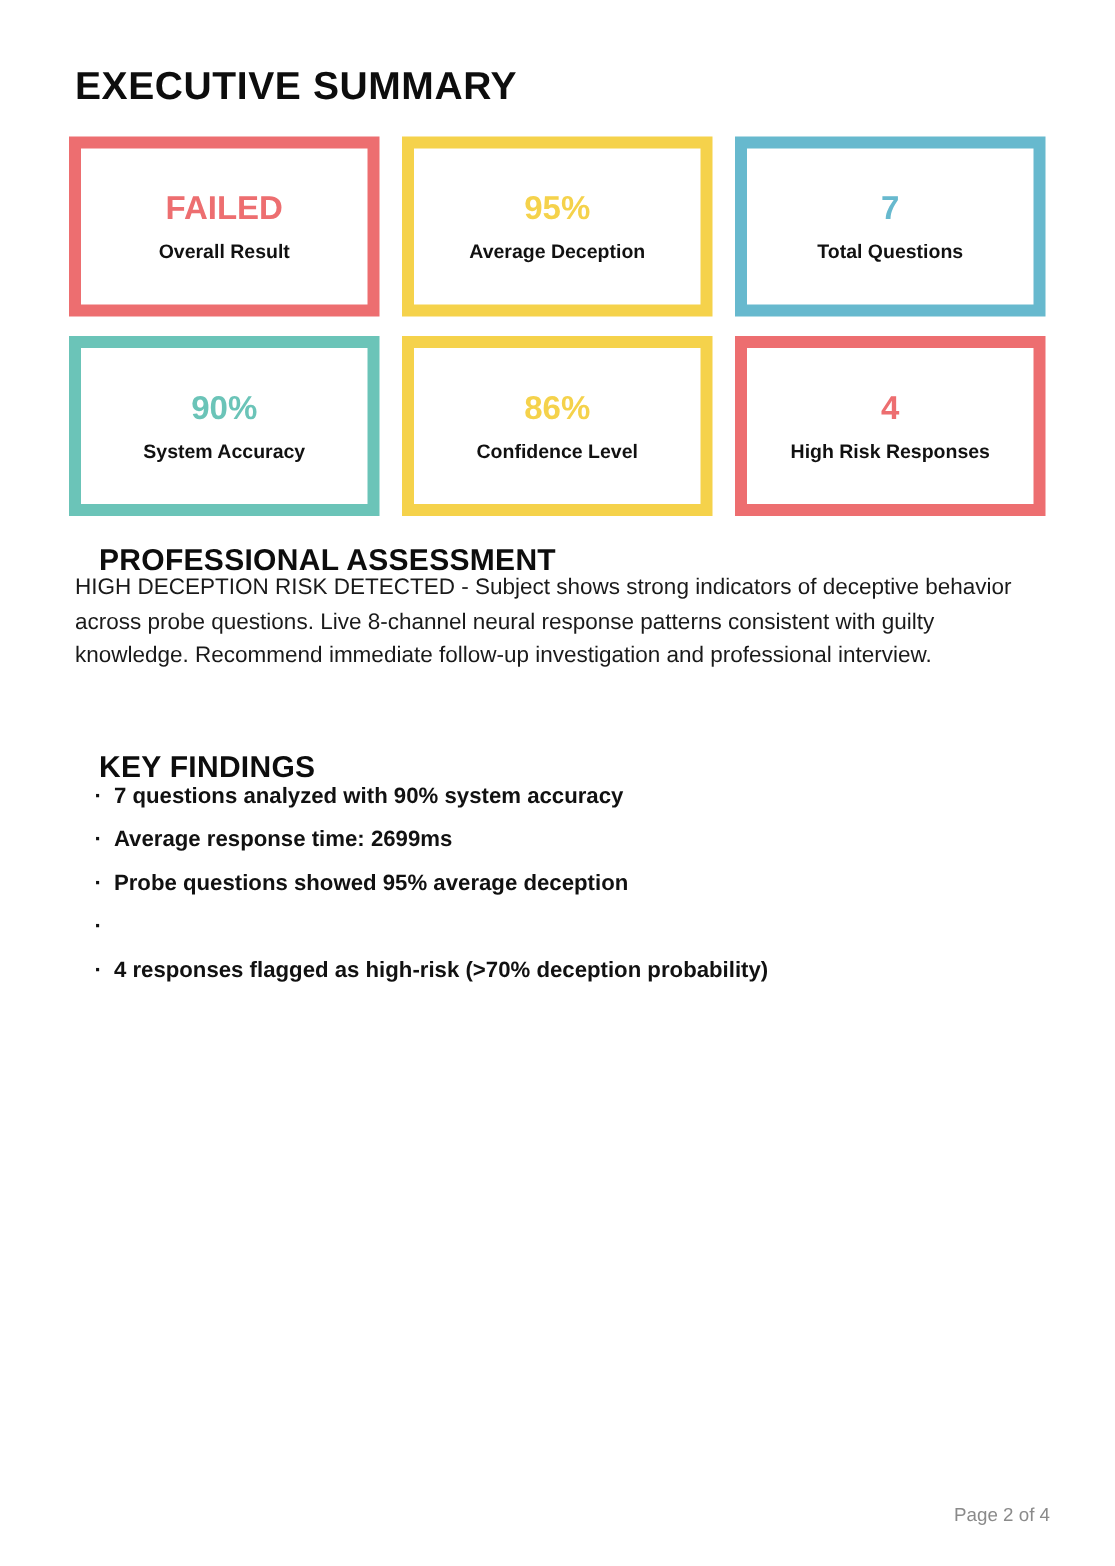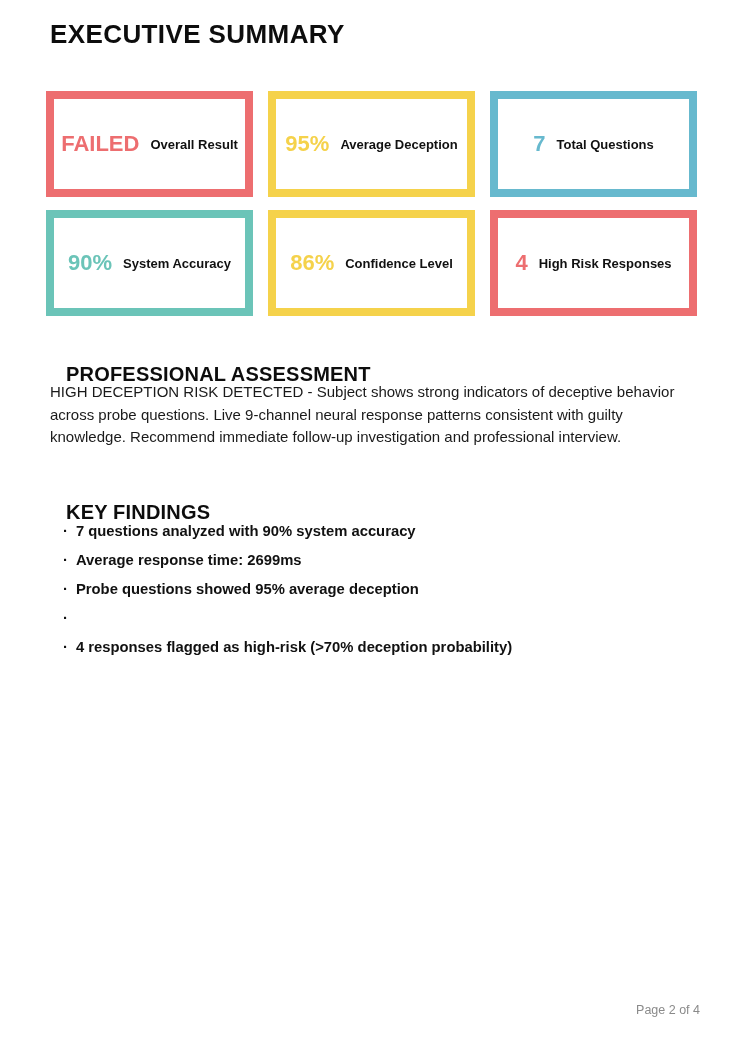--- a/index.html
+++ b/index.html
@@ -12,43 +12,43 @@
     width: 743px;
     height: 1044px;
     background: #ffffff;
     font-family: "Liberation Sans", sans-serif;
     color: #111111;
     overflow: hidden;
   }
   .page-title {
     position: absolute;
     left: 50px;
-    top: 2px;
+    top: 25px;
     font-size: 26px;
     font-weight: bold;
     letter-spacing: 0.4px;
     color: #0d0d0d;
   }
   .cards-grid {
     position: absolute;
     left: 46px;
     top: 91px;
     width: 651px;
     display: grid;
     grid-template-columns: repeat(3, 1fr);
     column-gap: 15px;
     row-gap: 13px;
   }
   .metric-card {
-    height: 106px;
+    height: 120px;
     box-sizing: border-box;
     border: 8px solid #999;
     background: #ffffff;
     display: flex;
-    flex-direction: row;
+    flex-direction: column;
     align-items: center;
     justify-content: center;
     gap: 11px;
     text-align: center;
   }
   .metric-value {
     font-size: 22px;
     font-weight: bold;
     line-height: 1;
   }
@@ -149,21 +149,21 @@
       <div class="metric-value">86%</div>
       <div class="metric-label">Confidence Level</div>
     </div>
     <div class="metric-card" data-color="red">
       <div class="metric-value">4</div>
       <div class="metric-label">High Risk Responses</div>
     </div>
   </div>
 
   <h2 class="section-heading" id="assessment-heading">PROFESSIONAL ASSESSMENT</h2>
-  <p class="assessment-body">HIGH DECEPTION RISK DETECTED - Subject shows strong indicators of deceptive behavior across probe questions. Live 9-channel neural response patterns consistent with guilty knowledge. Recommend immediate follow-up investigation and professional interview.</p>
+  <p class="assessment-body">HIGH DECEPTION RISK DETECTED - Subject shows strong indicators of deceptive behavior across probe questions. Live 8-channel neural response patterns consistent with guilty knowledge. Recommend immediate follow-up investigation and professional interview.</p>
 
   <h2 class="section-heading" id="findings-heading">KEY FINDINGS</h2>
   <ul class="findings-list">
     <li class="finding-item">
       <span class="bullet-dot">·</span>
       <span>7 questions analyzed with 90% system accuracy</span>
     </li>
     <li class="finding-item">
       <span class="bullet-dot">·</span>
       <span>Average response time: 2699ms</span>

